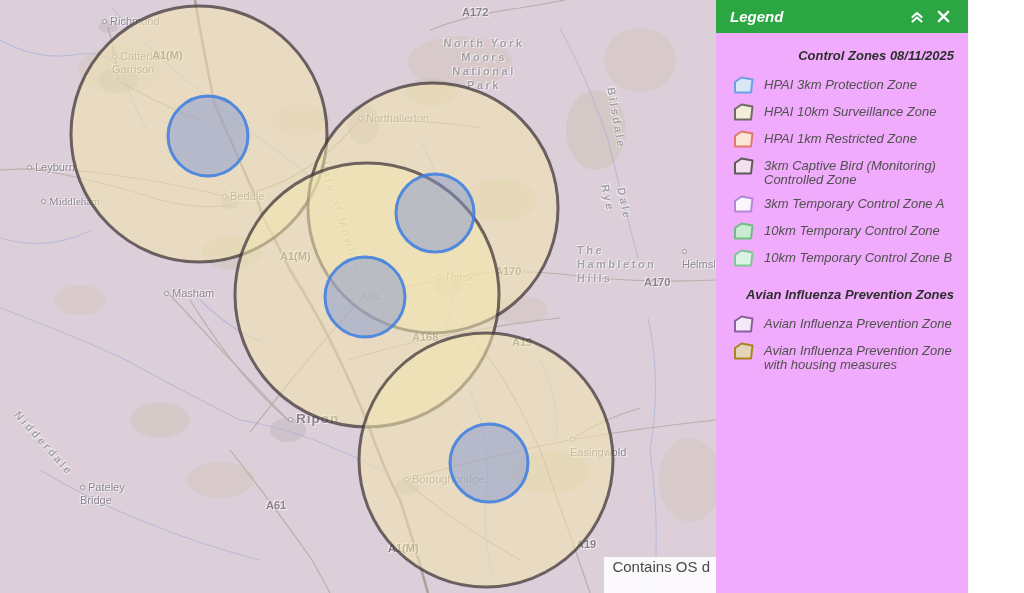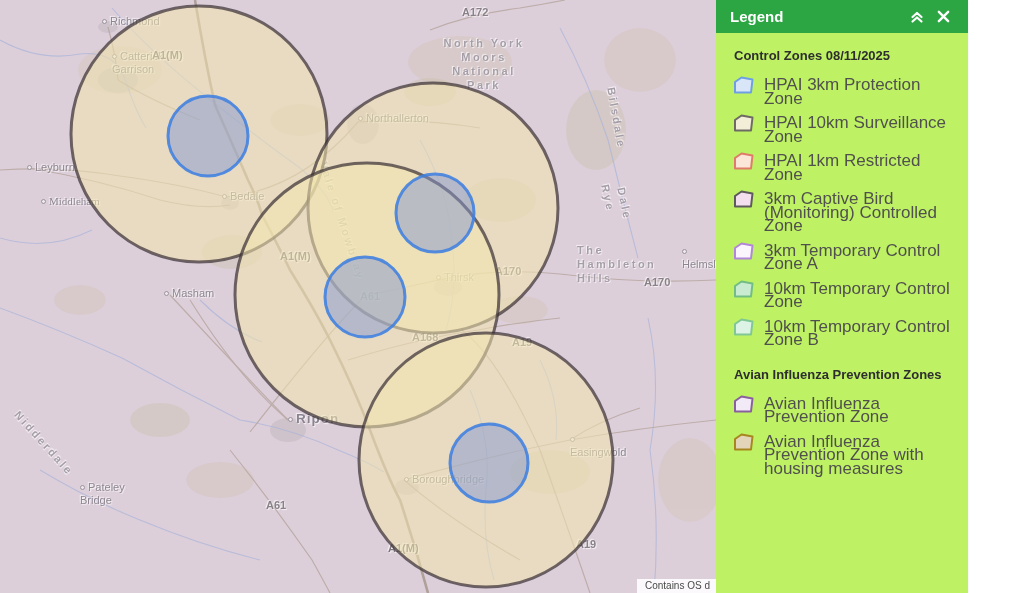--- a/index.html
+++ b/index.html
@@ -14,35 +14,35 @@
   .map-label { position:absolute; white-space:pre-line; color:#8d8691; font-size:11px; line-height:13px;
                text-shadow:1px 1px 1px rgba(255,255,255,.75), -1px -1px 1px rgba(255,255,255,.75); }
   .map-label.road { color:#898088; font-weight:bold; font-size:11px; }
   .map-label.motorway { color:#7f767e; font-weight:bold; font-size:11px; }
   .map-label.area { color:#a59ea8; font-weight:bold; letter-spacing:2.5px; font-size:11px; line-height:14px; }
   .map-label.area.center { text-align:center; transform:translateX(-50%); }
   .map-label.big { font-size:13.5px; font-weight:600; color:#8a8390; letter-spacing:1px; }
   .map-label .ring { display:inline-block; width:5px; height:5px; border:1.2px solid #9a939c;
                      border-radius:50%; background:#efe9ee; margin-right:3px; vertical-align:1px; }
   .attribution { position:absolute; right:0; bottom:0; background:rgba(255,255,255,.88);
-                 color:#4a4a4a; font-size:10px; padding:1px 6px 2px 8px; }
+                 color:#4a4a4a; font-size:15px; padding:1px 6px 18px 8px; }
 
   
-  .legend-panel { width:252px; height:593px; background:#bef264; display:flex; flex-direction:column;
-                  box-shadow:-1px 0 3px rgba(0,0,0,.2); }
+  .legend-panel { width:252px; height:593px; background:#f0abfc; display:flex; flex-direction:column;
+                  box-shadow:-1px 0 3px rgba(0,0,0,.2);font-style:italic; }
   .legend-header { height:33px; display:flex; align-items:center; padding:0 12px 0 14px; flex:0 0 auto; }
   .legend-title { color:#fff; font-size:15px; font-weight:bold; flex:1; }
   .hdr-btn { width:26px; height:26px; display:flex; align-items:center; justify-content:center;
              cursor:pointer; background:transparent; border:none; }
   .legend-body { padding:15px 14px 0 18px; overflow:hidden; }
-  .legend-heading { font-size:13px; font-weight:bold; color:#2e2e2e; margin:0 0 13px 0; }
+  .legend-heading { font-size:13px; font-weight:bold; color:#2e2e2e; margin:0 0 13px 0;text-align:right; }
   .legend-section { margin-bottom:20px; }
   .legend-item { display:flex; align-items:flex-start; margin-bottom:9px; }
   .legend-item .swatch { flex:0 0 auto; margin-right:10px; margin-top:0; }
-  .legend-item .lbl { font-size:17px; color:#50504e; line-height:13.5px; padding-top:2px; max-width:250px; }
+  .legend-item .lbl { font-size:13px; color:#50504e; line-height:13.5px; padding-top:2px; max-width:250px; }
 </style>
 </head>
 <body>
 
 <div class="stage">
 
   <div class="map">
 
     <svg id="basemap-svg" width="716" height="593" viewBox="0 0 716 593">
       <rect x="0" y="0" width="716" height="593" fill="#ddcfda"></rect>

